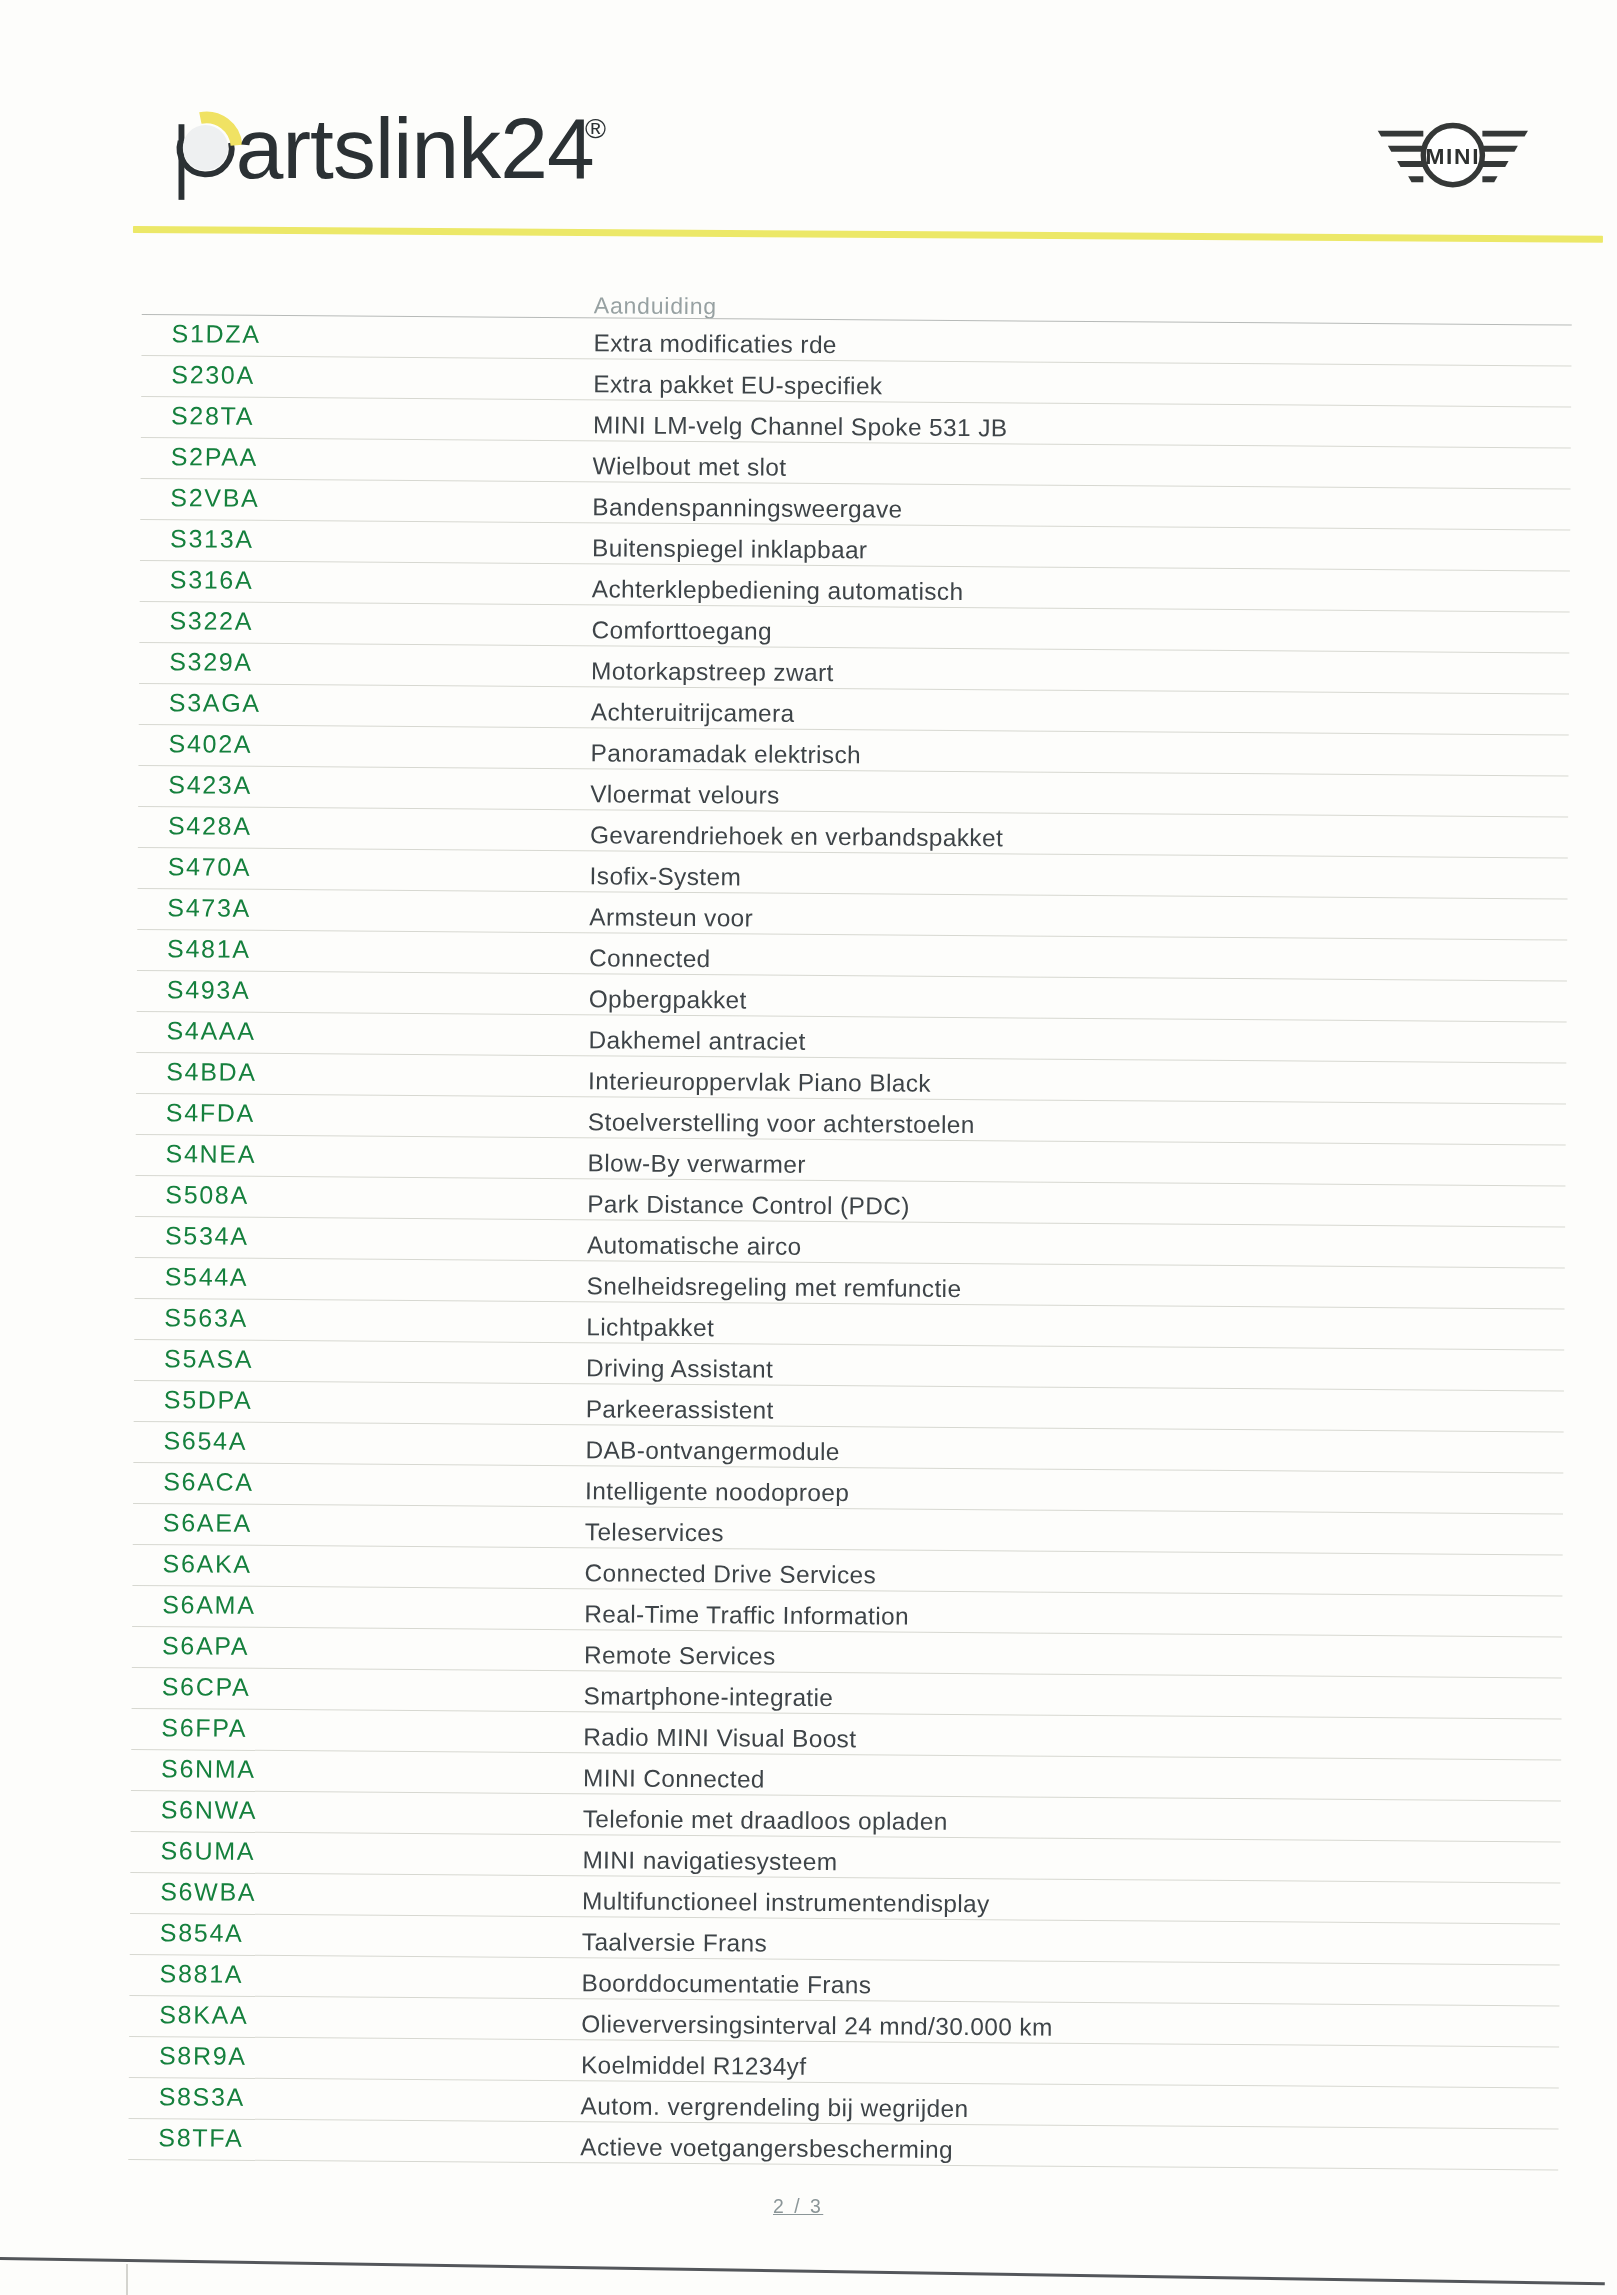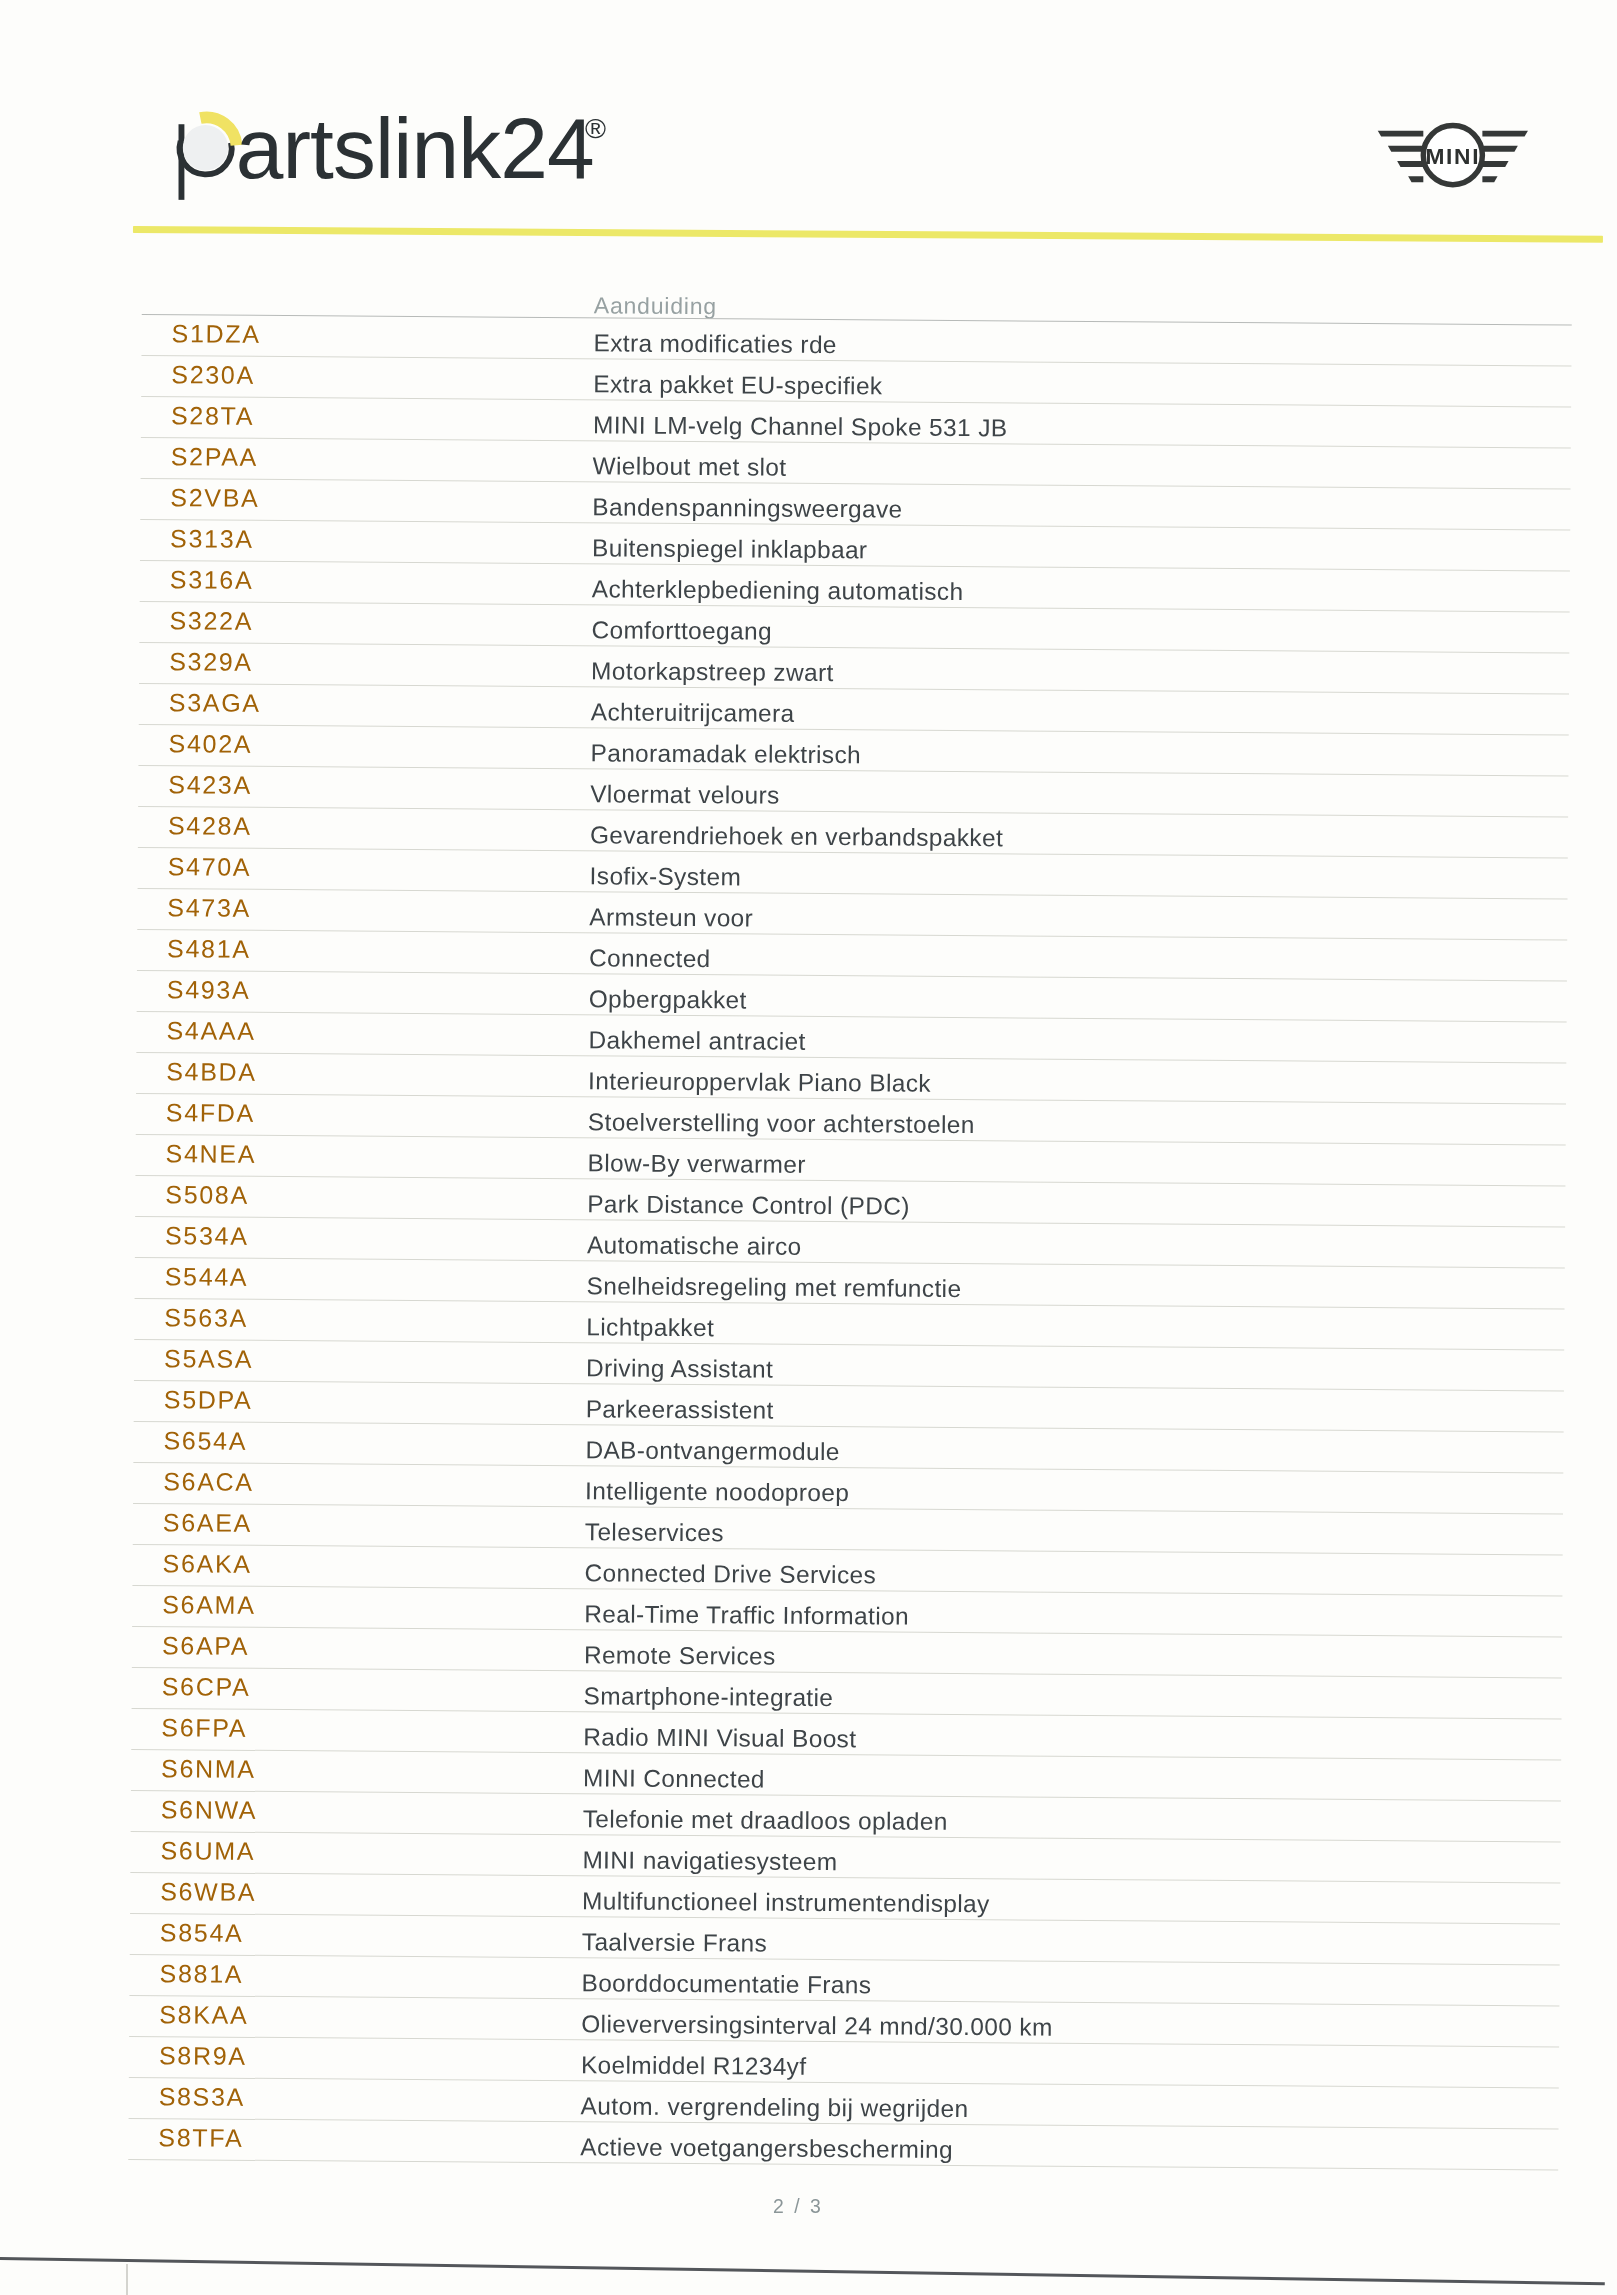--- a/index.html
+++ b/index.html
@@ -32,31 +32,31 @@
     color:#3d4347;
   }
   .col-header{
     position:absolute;left:452px;top:0;
     font-size:23px;color:#97a1a2;letter-spacing:0.8px;margin-top:6px;
   }
   .rows{position:absolute;left:0;top:31px;width:1430px;border-top:0.8px solid #b7bab8;}
   .row{position:relative;height:40px;border-bottom:0.8px solid #d7d8d1;}
   .code{
     position:absolute;left:30px;top:4.2px;
-    font-size:25px;letter-spacing:1.7px;color:#a16207;
+    font-size:25px;letter-spacing:1.7px;color:#15803d;
   }
   .desc{
     position:absolute;left:452px;top:11px;
     font-size:24.4px;letter-spacing:0.4px;color:#3e4448;
   }
 
   
   .page-number{
     position:absolute;left:773px;top:2195px;
-    font-size:19.4px;letter-spacing:2.5px;color:#8b9698;
+    font-size:19.4px;letter-spacing:2.5px;color:#8b9698;text-decoration:underline;
   }
   .scan-line{
     position:absolute;left:0;top:2257px;width:1605px;height:2.5px;
     background:#53565a;
     transform:rotate(0.9deg);transform-origin:0 0;
   }
   .scan-tick{
     position:absolute;left:126px;top:2264px;width:1.7px;height:31px;
     background:#d4d4cf;
   }

